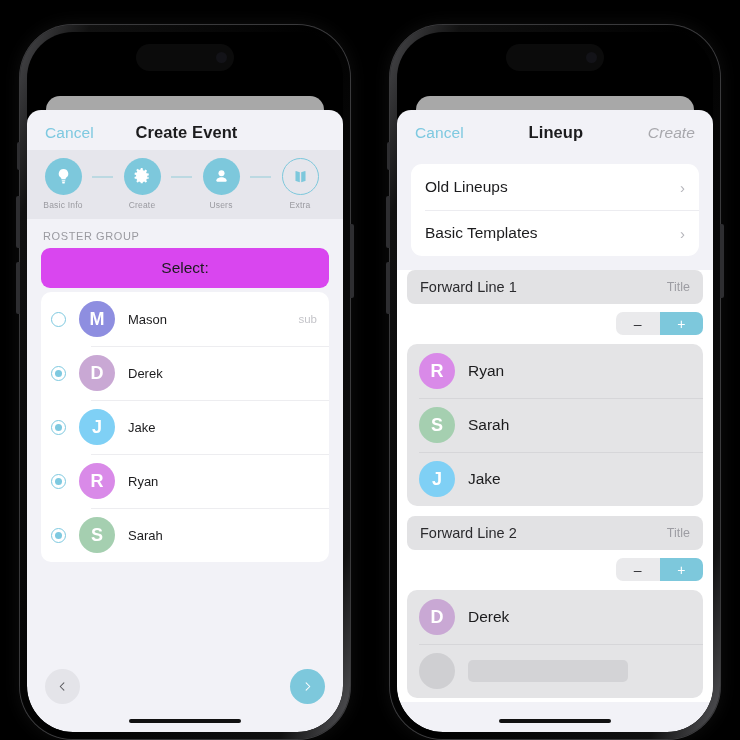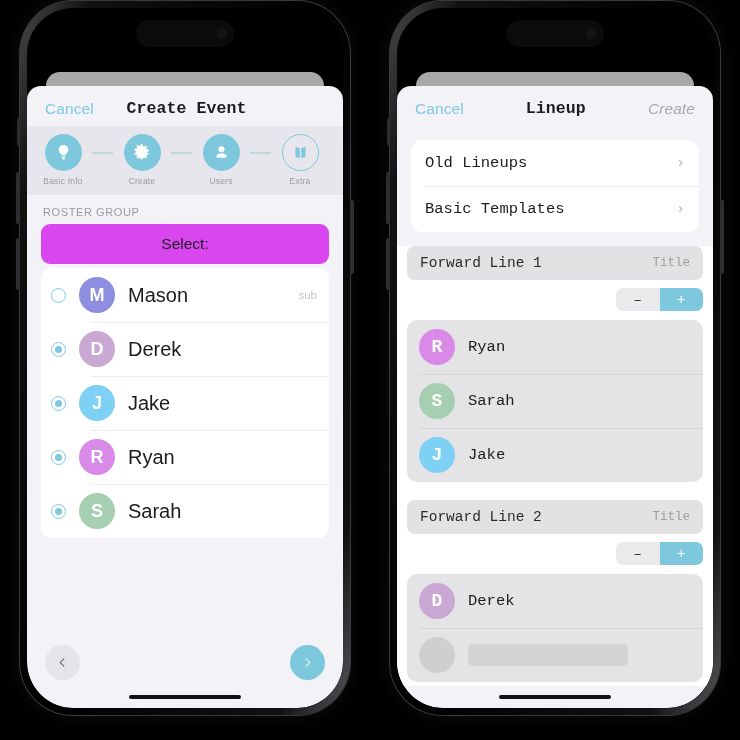--- a/index.html
+++ b/index.html
@@ -8,21 +8,21 @@
     background: #000000;
     font-family: "Liberation Sans", sans-serif;
     overflow: hidden;
   }
   .stage {
     position: relative;
     width: 740px; height: 740px;
     background: #000;
     display: flex;
     justify-content: center;
-    align-items: flex-start;
+    align-items: flex-end;
     gap: 38px;
   }
 
   
   .phone {
     position: relative;
     width: 332px;
     height: 716px;
     border-radius: 54px;
     background: #1b1b1d;
@@ -111,21 +111,20 @@
     color: #7ec9e0;
     letter-spacing: .1px;
     white-space: nowrap;
   }
   .nav-btn.dim { color: #a8a8ad; font-style: italic; }
   .nav-title {
     font-size: 16.5px;
     font-weight: bold;
     color: #1c1c1e;
     letter-spacing: .1px;
-    font-family: Liberation Mono, monospace;
   }
   .nav-spacer { min-width: 46px; }
 
   
   .stepper-wrap {
     background: #e6e6ec;
     padding: 8px 14px 9px 7px;
     flex: 0 0 auto;
   }
   .stepper {
@@ -230,21 +229,21 @@
     flex: 0 0 auto;
     display: flex;
     align-items: center;
     justify-content: center;
     color: #ffffff;
     font-size: 18px;
     font-weight: bold;
   }
   .user-name {
     margin-left: 13px;
-    font-size: 20px;
+    font-size: 13px;
     color: #1c1c1e;
     flex: 1 1 auto;
   }
   .user-tag {
     font-size: 11.5px;
     color: #c4c4c9;
   }
 
   
   .bottom-nav {
@@ -296,21 +295,21 @@
     font-size: 15px;
     line-height: 1;
   }
 
   .lines-area {
     margin-top: 14px;
     background: #ffffff;
     padding-bottom: 4px;
   }
   .line-block { padding: 0 10px; }
-  .line-block + .line-block { margin-top: 18px; }
+  .line-block + .line-block { margin-top: 10px; }
   .line-title-bar {
     margin-top: 10px;
     background: #e2e2e4;
     border-radius: 8px;
     height: 34px;
     display: flex;
     align-items: center;
     padding: 0 13px;
   }
   .line-title {
@@ -400,21 +399,21 @@
   
   .home-ind {
     position: absolute;
     bottom: 9px; left: 50%;
     transform: translateX(-50%);
     width: 112px; height: 4px;
     border-radius: 3px;
     background: #111;
     z-index: 60;
   }
-  .scroll-clip { overflow: hidden; height: 100%; font-family: Liberation Mono, monospace; }
+  .scroll-clip { overflow: hidden; height: 100%; }
 </style>
 </head>
 <body>
 
 <div class="stage">
 
   <div class="phone">
     <div class="btn-side btn-silence"></div>
     <div class="btn-side btn-volup"></div>
     <div class="btn-side btn-voldown"></div>

